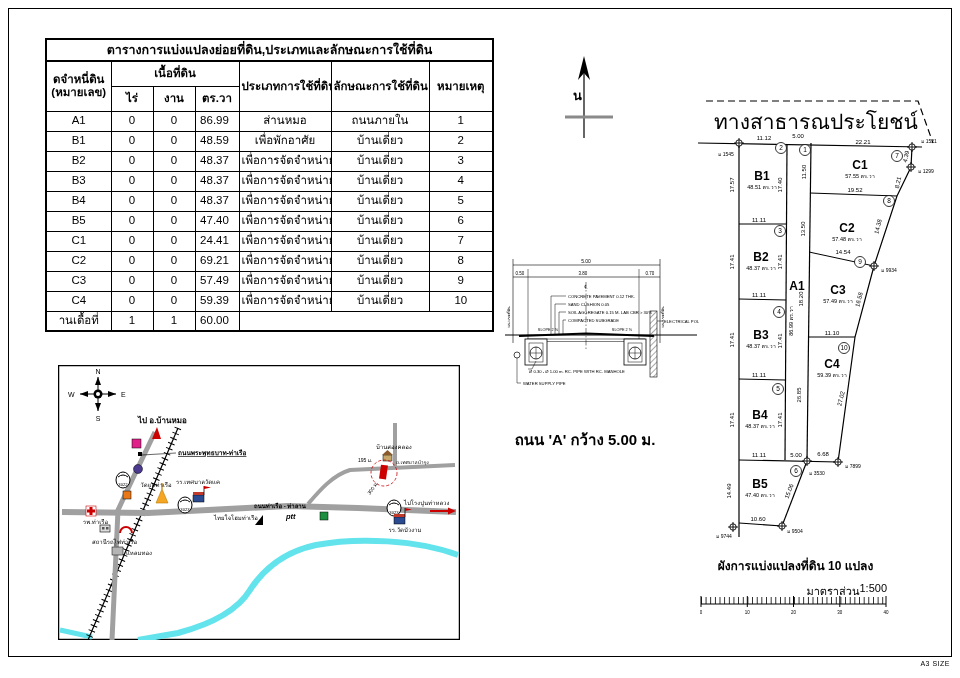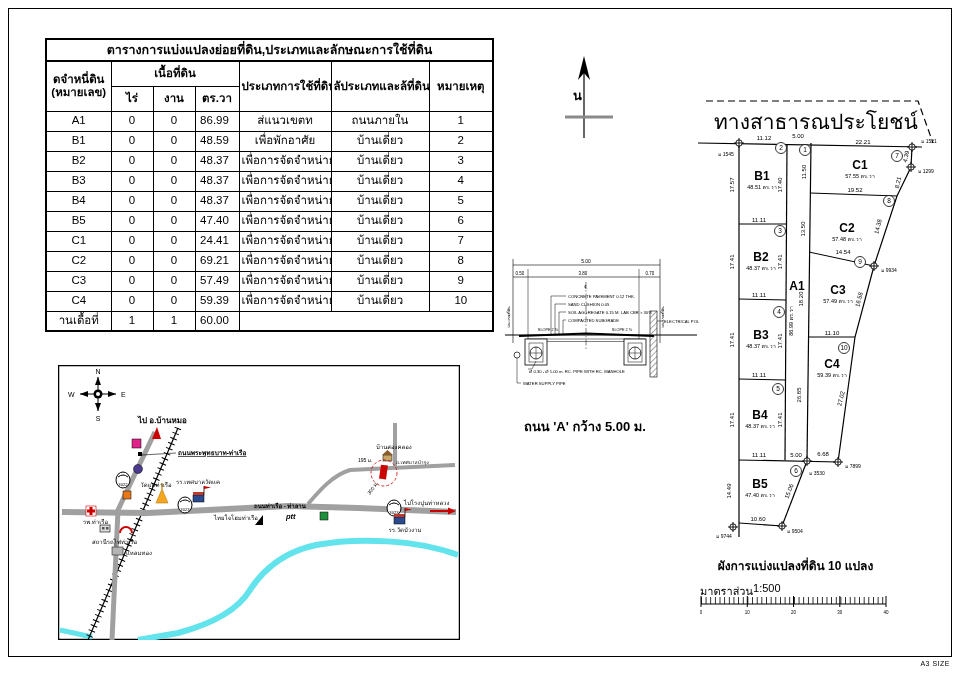--- a/index.html
+++ b/index.html
@@ -42,34 +42,34 @@
         <tr class="title">
           <td colspan="7">ตารางการแบ่งแปลงย่อยที่ดิน,ประเภทและลักษณะการใช้ที่ดิน</td>
         </tr>
     <tr class="hd">
       <td rowspan="2">
         <div>ดจำหนี่ดิน</div>
         <div>(หมายเลข)</div>
       </td>
       <td colspan="3">เนื้อที่ดิน</td>
       <td rowspan="2">ประเภทการใช้ที่ดิน</td>
-      <td rowspan="2">ลัประเภทและล้ที่ดิน</td>
+      <td rowspan="2">ลักษณะการใช้ที่ดิน</td>
       <td rowspan="2">หมายเหตุ</td>
     </tr>
     <tr class="hd">
       <td>ไร่</td>
       <td>งาน</td>
       <td>ตร.วา</td>
     </tr>
     <tr>
           <td>A1</td>
           <td>0</td>
           <td>0</td>
           <td class="num">86.99</td>
-          <td>ส่แนวเขตท</td>
+          <td>ส่านหมอ</td>
           <td>ถนนภายใน</td>
           <td>1</td>
         </tr>
     <tr>
           <td>B1</td>
           <td>0</td>
           <td>0</td>
           <td class="num">48.59</td>
           <td>เพื่อพักอาศัย</td>
           <td>บ้านเดี่ยว</td>
@@ -228,21 +228,21 @@
 
     <g>
       <circle cx="14" cy="100" r="3" fill="none" stroke="#000" stroke-width="0.7"></circle>
       <polyline points="14,103 14,128 18,128" fill="none" stroke="#000" stroke-width="0.5"></polyline>
     </g>
     <text x="20" y="130" font-size="4.2">WATER SUPPLY PIPE</text>
 
     <polyline points="33,106 29,114 25,114" fill="none" stroke="#000" stroke-width="0.5"></polyline>
     <text x="26" y="118" font-size="4.2">Ø 0.30 - Ø 1.00 m. RC. PIPE WITH RC. MANHOLE</text>
   </svg>
-  <div class="abs cap" style="left:500px;top:416px;width:170px;font-size:13px;">ถนน 'A' กว้าง 5.00 ม.</div>
+  <div class="abs cap" style="left:500px;top:428px;width:170px;font-size:15px;">ถนน 'A' กว้าง 5.00 ม.</div>
 
   <svg class="abs" style="left:690px;top:93px;" width="266" height="462">
 
     <polyline points="16,8 228,8 243,50" fill="none" stroke="#000" stroke-width="1.2" stroke-dasharray="7,4"></polyline>
     <text x="126" y="36" font-size="21" text-anchor="middle">ทางสาธารณประโยชน์</text>
 
     <line x1="8" y1="50" x2="232" y2="54" stroke="#000" stroke-width="1.2"></line>
     <line x1="49" y1="50" x2="49" y2="444" stroke="#000" stroke-width="1.2"></line>
     <line x1="49" y1="430" x2="92" y2="433" stroke="#000" stroke-width="1.2"></line>
     <line x1="92" y1="433" x2="117" y2="368" stroke="#000" stroke-width="1.2"></line>
@@ -374,21 +374,21 @@
       <circle cx="199" cy="108" r="5.5" fill="#fff" stroke="#000" stroke-width="0.8"></circle>
         <text x="199" y="110.3" font-size="6.5" text-anchor="middle">8</text>
       <circle cx="170" cy="169" r="5.5" fill="#fff" stroke="#000" stroke-width="0.8"></circle>
         <text x="170" y="171.3" font-size="6.5" text-anchor="middle">9</text>
       <circle cx="154" cy="255" r="5.5" fill="#fff" stroke="#000" stroke-width="0.8"></circle>
         <text x="154" y="257.3" font-size="6.5" text-anchor="middle">10</text>
     </g>
   </svg>
 
   <div class="abs cap" style="left:698px;top:556px;width:195px;font-size:12px;">ผังการแบ่งแปลงที่ดิน 10 แปลง</div>
-  <div class="abs" style="left:700px;top:582px;width:187px;display:flex;justify-content:flex-start;font-size:11px;">
+  <div class="abs" style="left:700px;top:582px;width:187px;display:flex;justify-content:flex-end;font-size:11px;">
     <span>มาตราส่วน</span>
     <span>1:500</span>
   </div>
   <svg class="abs" style="left:700px;top:596px;" width="190" height="22">
     <line x1="1" y1="4.5" x2="186" y2="4.5" stroke="#000" stroke-width="7" stroke-dasharray="0.8,3.85"></line>
     <line x1="1" y1="8" x2="186" y2="8" stroke="#000" stroke-width="1"></line>
     <line x1="1" y1="0" x2="1" y2="11" stroke="#000" stroke-width="1"></line>
     <line x1="47.3" y1="0" x2="47.3" y2="11" stroke="#000" stroke-width="1"></line>
     <line x1="93.5" y1="0" x2="93.5" y2="11" stroke="#000" stroke-width="1"></line>
     <line x1="139.8" y1="0" x2="139.8" y2="11" stroke="#000" stroke-width="1"></line>

